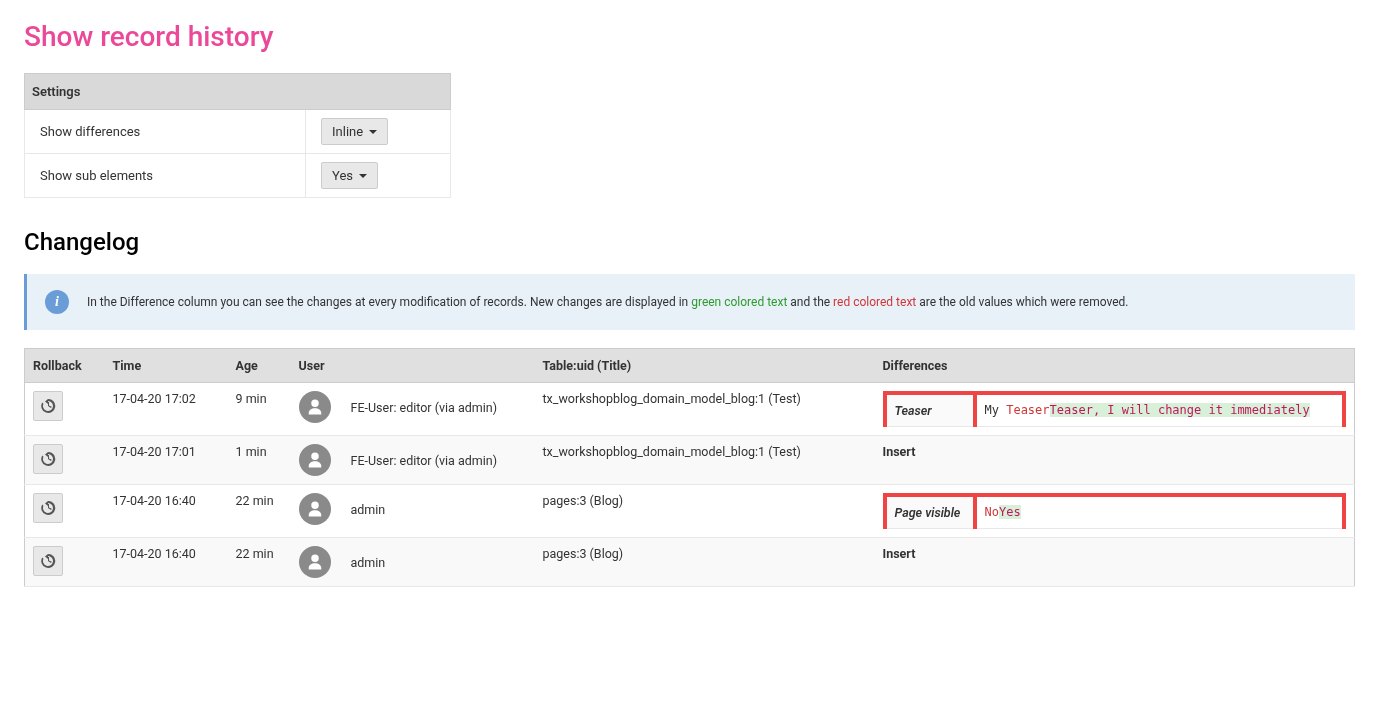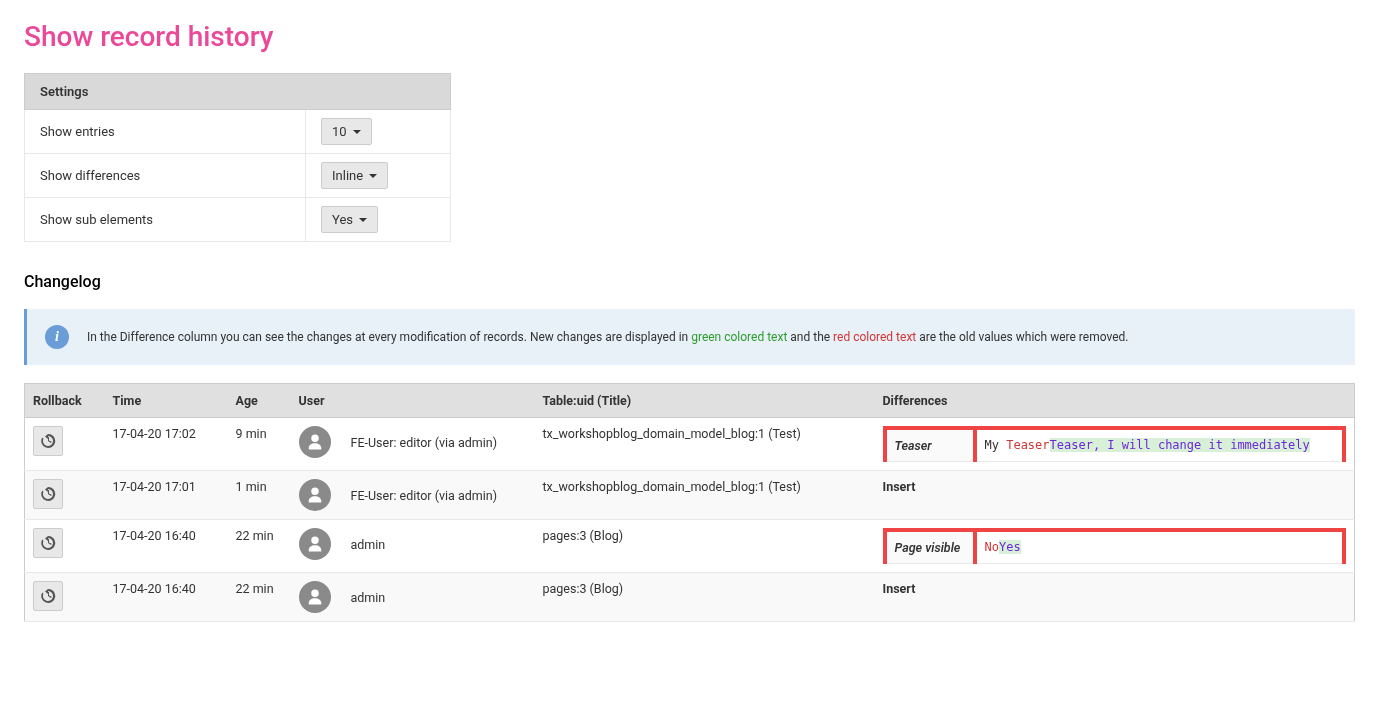--- a/index.html
+++ b/index.html
@@ -1,21 +1,21 @@
 <!DOCTYPE html>
 <html><head>
 <meta charset="utf-8">
 <style>
 * { box-sizing: border-box; margin: 0; padding: 0; }
 body { font-family: -apple-system, BlinkMacSystemFont, "Segoe UI", Roboto, sans-serif; font-size: 13px; color: #333; padding: 20px 24px; background: #fff; }
 h1 { font-size: 28px; font-weight: 500; margin-bottom: 20px; color: #ec4899; }
-h2 { font-size: 16px; font-weight: 500; margin: 30px 0 18px; color: #000; }
+h2 { font-size: 24px; font-weight: 500; margin: 30px 0 18px; color: #000; }
 
 .settings-table { border: 1px solid #ccc; border-collapse: collapse; width: 427px; background: #fff; }
-.settings-table th { background: #d9d9d9; text-align: left; padding: 10px 15px; font-weight: 600; border: 1px solid #ccc; font-size: 13px; }
+.settings-table th { background: #d9d9d9; text-align: left; padding: 10px 7px; font-weight: 600; border: 1px solid #ccc; font-size: 13px; }
 .settings-table td { padding: 8px 15px; border: 1px solid #e8e8e8; font-size: 13px; background: #fff; }
 .settings-table td.btn-cell { width: 145px; }
 
 .dropdown-btn { background: #e8e8e8; border: 1px solid #ccc; border-radius: 2px; padding: 5px 10px; font-size: 13px; cursor: pointer; display: inline-flex; align-items: center; gap: 4px; color: #333; font-family: inherit; }
 .caret { width: 0; height: 0; border-left: 4px solid transparent; border-right: 4px solid transparent; border-top: 4px solid #333; display: inline-block; margin-left: 2px; }
 
 .info-alert { background: #e8f0f8; border-left: 3px solid #6a9dd8; padding: 16px 18px; margin-bottom: 18px; display: flex; align-items: center; gap: 18px; }
 .info-icon { width: 24px; height: 24px; background: #6a9dd8; border-radius: 50%; color: #fff; display: flex; align-items: center; justify-content: center; font-weight: bold; font-style: italic; font-family: Georgia, serif; font-size: 14px; flex-shrink: 0; }
 .info-text { font-size: 12px; color: #333; }
 .green-text { color: #2d9c2d; }
@@ -32,49 +32,40 @@
 
 .user-cell { display: flex; align-items: center; gap: 20px; }
 .avatar { width: 32px; height: 32px; border-radius: 50%; background: #8a8a8a; display: flex; align-items: center; justify-content: center; flex-shrink: 0; }
 .avatar svg { width: 20px; height: 20px; fill: #fff; }
 
 .diff-table { width: 100%; border: 1px solid #ccc; border-collapse: collapse; background: #fff; }
 .diff-table td { padding: 10px 14px; border: 4px solid #ef4444; font-size: 12px; }
 .diff-table td.diff-field { font-style: italic; font-weight: 600; width: 90px; background: #fafafa; }
 .diff-table td.diff-val { font-family: "Menlo", "Consolas", monospace; font-size: 12px; }
 .diff-old { color: #d13636; }
-.diff-new { color: #6d28d9; background: #d8f0d8; }
+.diff-new { color: #be185d; background: #d8f0d8; }
 
 .col-rollback { width: 80px; }
 .col-time { width: 123px; }
 .col-age { width: 63px; }
 .col-user { width: 244px; }
 .col-table { width: 340px; }
 </style>
 </head>
 <body>
 
 <h1>Show record history</h1>
 
 <table class="settings-table">
   <thead>
     <tr>
         <th colspan="2">Settings</th>
       </tr>
   </thead>
   <tbody id="settings-body">
-      <tr>
-    <td>Show entries</td>
-    <td class="btn-cell">
-      <button class="dropdown-btn">
-        <span>10</span>
-        <span class="caret"></span>
-      </button>
-    </td>
-      </tr>
       <tr>
     <td>Show differences</td>
     <td class="btn-cell">
       <button class="dropdown-btn">
         <span>Inline</span>
         <span class="caret"></span>
       </button>
     </td>
       </tr>
       <tr>

